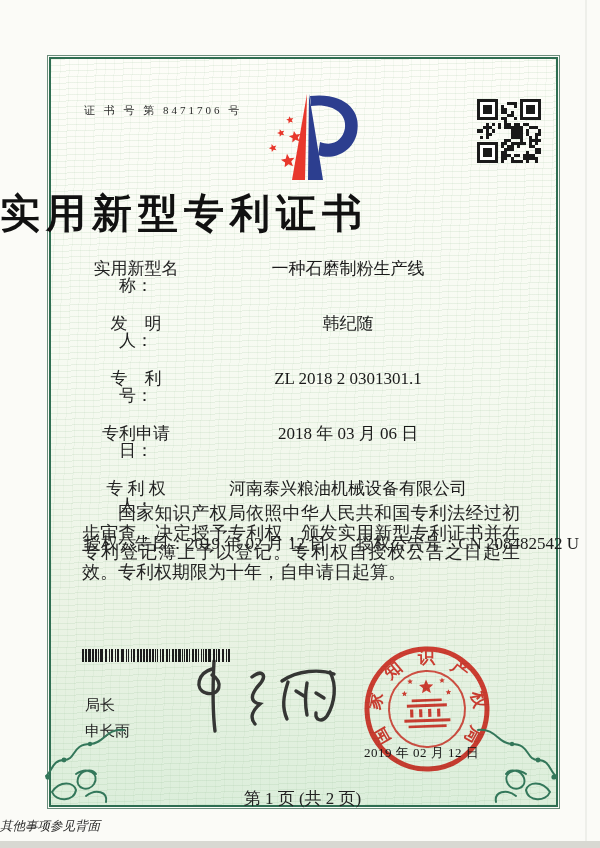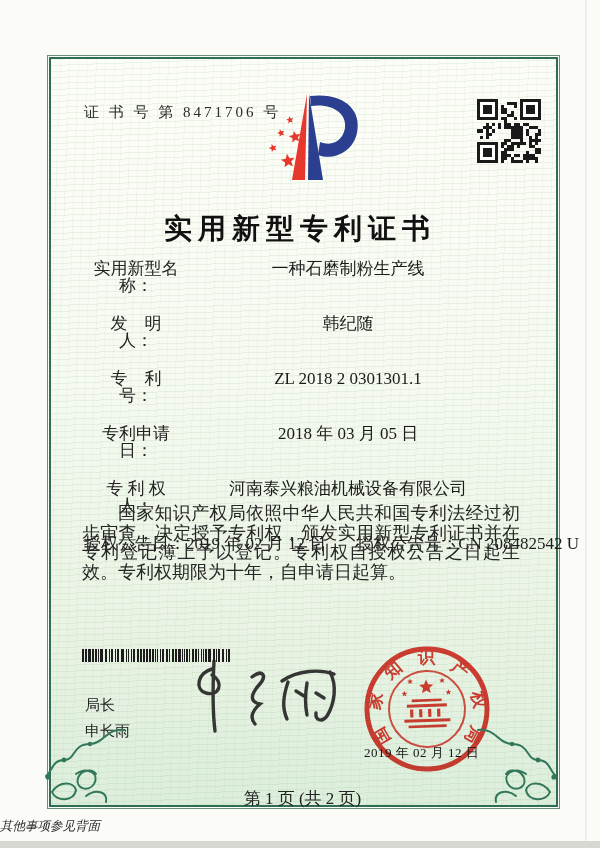--- a/index.html
+++ b/index.html
@@ -17,26 +17,26 @@
     position:absolute;inset:1px;
     border:2px solid #2f6e52;
     background:
       repeating-linear-gradient(178deg, rgba(120,172,120,.13) 0 1px, rgba(120,172,120,0) 1px 6px),
       repeating-linear-gradient(92deg, rgba(120,172,120,.07) 0 1px, rgba(120,172,120,0) 1px 9px),
       linear-gradient(180deg,#fdfdf8 0%,#f6faf1 42%,#eaf3e4 76%,#dceedb 100%);
   }
   .corner{position:absolute;width:86px;height:86px;z-index:3;pointer-events:none;}
   .corner.bl{left:42px;bottom:38px;}
   .corner.br{right:40px;bottom:38px;transform:scaleX(-1);}
-  .cert-no{position:absolute;left:84px;top:103px;font-size:15px;letter-spacing:3px;color:#2a2a2a;z-index:2;}
+  .cert-no{position:absolute;left:84px;top:103px;font-size:11px;letter-spacing:3px;color:#2a2a2a;z-index:2;}
   .logo{position:absolute;left:256px;top:90px;width:114px;height:94px;z-index:2;}
   .qr{position:absolute;left:477px;top:99px;width:64px;height:64px;z-index:2;}
   .title{
-    position:absolute;left:0;right:0;top:186px;text-align:center;z-index:2;
-    font-size:28px;font-weight:bold;letter-spacing:6px;color:#111;margin-top:24px;
+    position:absolute;left:0;right:0;top:186px;z-index:2;
+    font-size:40px;font-weight:bold;letter-spacing:6px;color:#111;
   }
   .fields{position:absolute;left:84px;top:260px;width:436px;font-size:17px;z-index:2;text-align:center;}
   .frow{margin-bottom:21px;line-height:17px;}
   .flabel{display:inline-block;width:92px;vertical-align:top;color:#222;}
   .fvalue{display:inline-block;width:332px;vertical-align:top;color:#1a1a1a;}
   .grant-row{display:flex;gap:30px;line-height:17px;}
   .grant-row .pair{white-space:nowrap;}
   .paras{
     position:absolute;left:82px;top:504px;width:438px;z-index:2;
     font-size:18px;line-height:19.5px;text-align:justify;color:#252525;
@@ -245,21 +245,21 @@
   <div class="frow">
     <span class="flabel">实用新型名称：</span><span class="fvalue">一种石磨制粉生产线</span>
   </div>
   <div class="frow">
     <span class="flabel">发　明　人：</span><span class="fvalue">韩纪随</span>
   </div>
   <div class="frow">
     <span class="flabel">专　利　号：</span><span class="fvalue">ZL 2018 2 0301301.1</span>
   </div>
   <div class="frow">
-    <span class="flabel">专利申请日：</span><span class="fvalue">2018 年 03 月 05 日</span>
+    <span class="flabel">专利申请日：</span><span class="fvalue">2018 年 03 月 06 日</span>
   </div>
   <div class="frow">
     <span class="flabel">专 利 权 人：</span><span class="fvalue">河南泰兴粮油机械设备有限公司</span>
   </div>
   <div class="grant-row">
     <span class="pair"><span>授权公告日：</span><span>2019 年 02 月 12 日</span></span>
     <span class="pair"><span>授权公告号：</span><span>CN 208482542 U</span></span>
   </div>
 </div>
 

